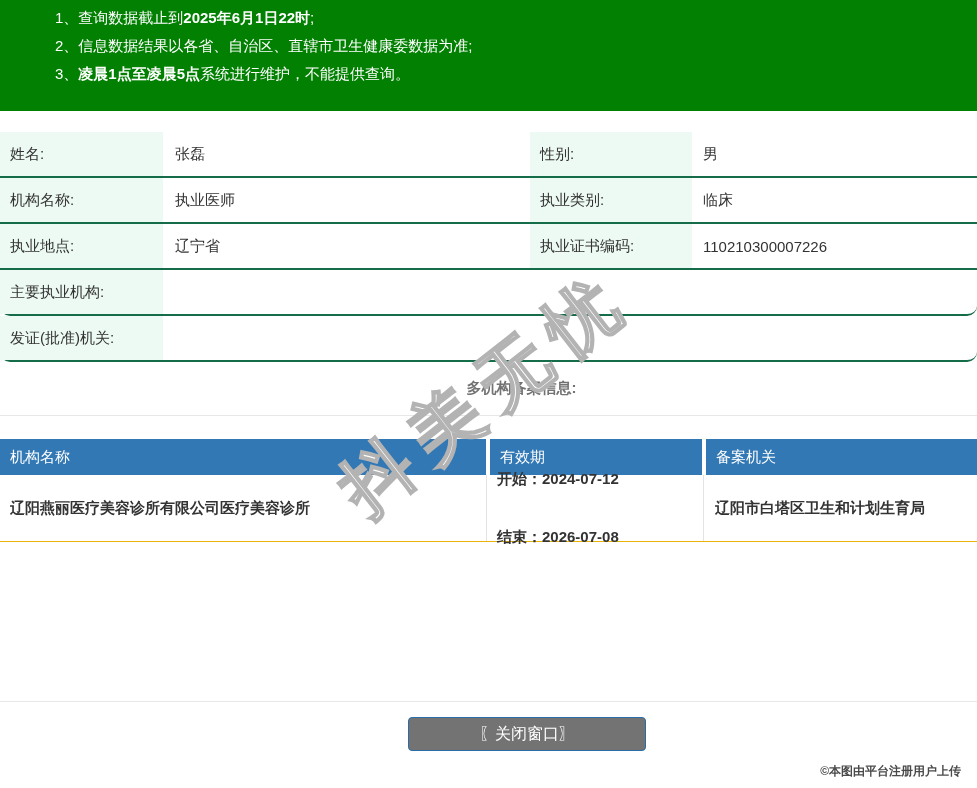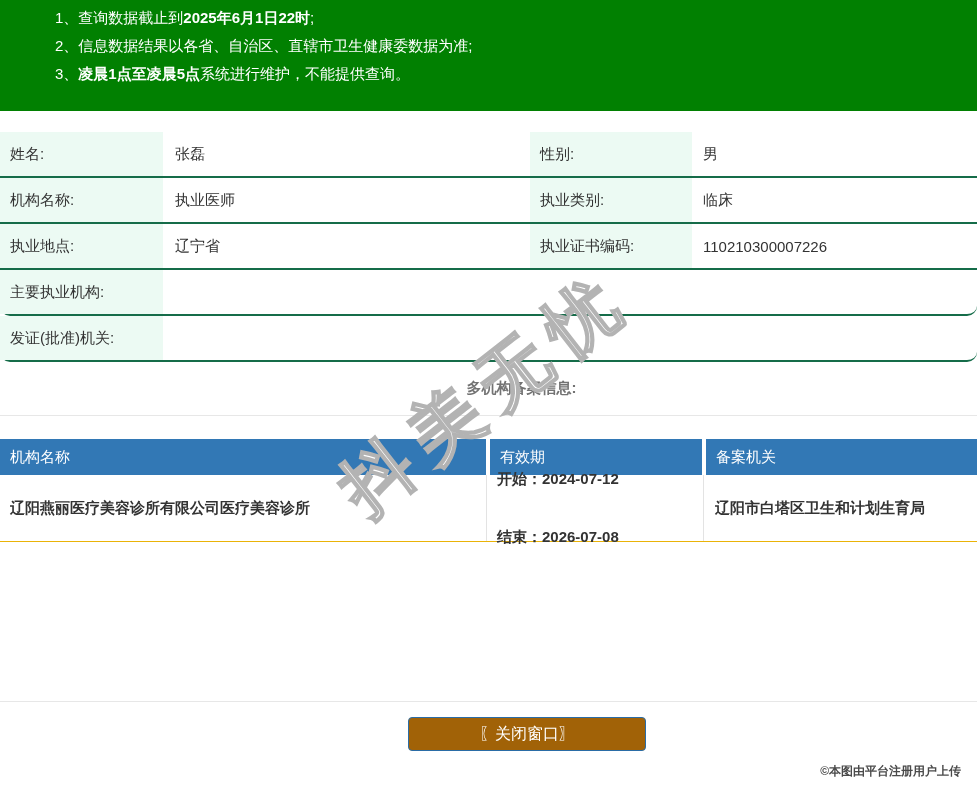--- a/index.html
+++ b/index.html
@@ -54,21 +54,21 @@
   .f-c-2{
     width:217px;border-right:1px solid #e3e3e3;
     display:flex;flex-direction:column;justify-content:center;
     padding-left:10px;line-height:26px;gap:32px;
   }
   .f-c-3{flex:1;display:flex;align-items:center;padding-left:11px;}
   
   .hr2{margin-top:159px;}
   .close-btn{
     display:block;margin:15px 0 0 408px;width:238px;height:34px;
-    background:#a16207;color:#fff;border:1px solid #2a6ca6;border-radius:4px;
+    background:#737373;color:#fff;border:1px solid #2a6ca6;border-radius:4px;
     font-size:16px;font-family:"Liberation Sans", sans-serif;cursor:pointer;
   }
   .credit{
     position:absolute;right:16px;bottom:8px;
     font-size:12px;font-weight:bold;color:#4a4a4a;
     text-shadow:1px 0 #fff,-1px 0 #fff,0 1px #fff,0 -1px #fff,
                 1px 1px #fff,-1px -1px #fff,1px -1px #fff,-1px 1px #fff;
   }
   
   .watermark{

